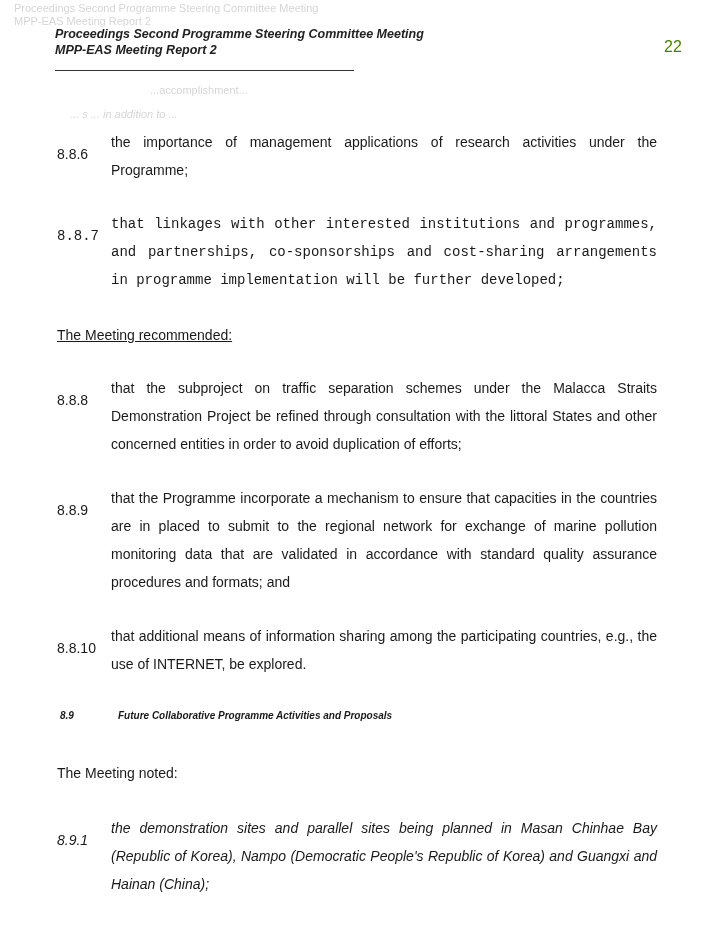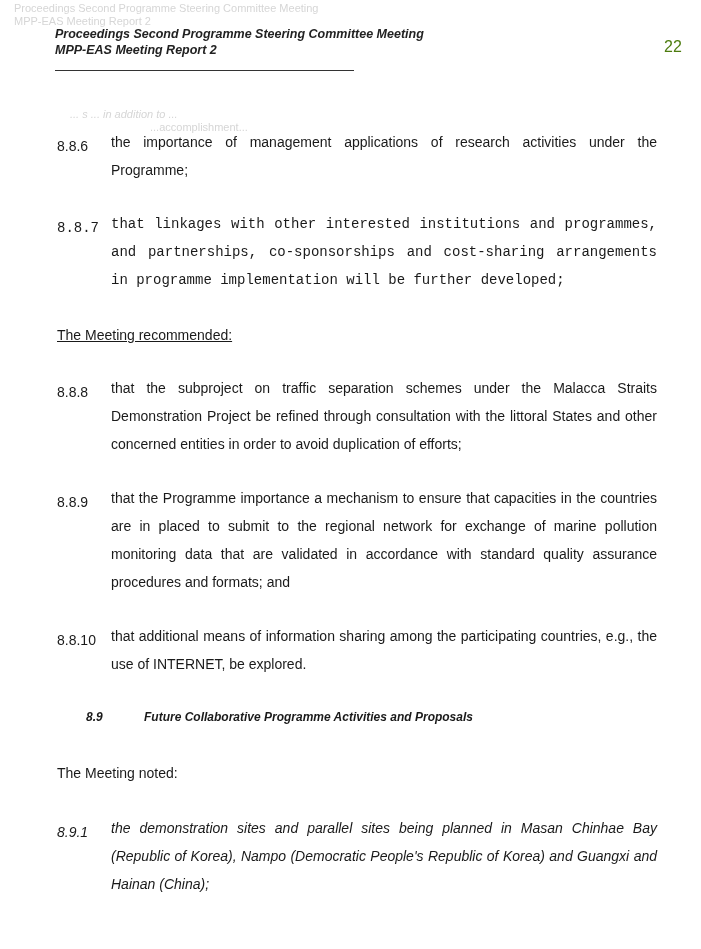--- a/index.html
+++ b/index.html
@@ -42,49 +42,48 @@
   }
   .item {
     position: absolute;
     left: 55px;
     width: 602px;
     font-size: 14px;
     line-height: 28px;
   }
   .item .num {
     position: absolute;
-    left: 2px; top: 4px;
+    left: 2px; top: 12px;
   }
   .item .txt {
     margin-left: 56px;
     text-align: justify;
   }
   .para {
     position: absolute;
     left: 57px;
     font-size: 14px;
     white-space: nowrap;
   }
   .section {
     position: absolute;
     left: 60px;
-    font-size: 12px;
+    font-size: 10px;
     font-weight: bold;
     font-style: italic;
     white-space: nowrap;
-    margin-left: 26px;
   }
   .section .title { position: absolute; left: 58px; top: 0; }
 </style>
 </head>
 <body>
 
 <div class="bleed" style="left:14px;top:2px;">Proceedings Second Programme Steering Committee Meeting</div>
 <div class="bleed" style="left:14px;top:15px;">MPP-EAS Meeting Report 2</div>
-<div class="bleed" style="left:150px;top:84px;margin-top:37px;">...accomplishment...</div>
+<div class="bleed" style="left:150px;top:84px;">...accomplishment...</div>
 <div class="bleed" style="left:70px;top:108px;font-style:italic;">... s ... in addition to ...</div>
 
 <div class="hdr" style="top:27px;">Proceedings Second Programme Steering Committee Meeting</div>
 <div class="hdr" style="top:43px;">MPP-EAS Meeting Report 2</div>
 <div class="pagenum">22</div>
 <div class="rule"></div>
 
 <div class="item" style="top:128px;">
   <span class="num">8.8.6</span>
   <div class="txt">the importance of management applications of research activities under the Programme;</div>
@@ -97,21 +96,21 @@
 
 <div class="para" style="top:327px;text-decoration:underline;">The Meeting recommended:</div>
 
 <div class="item" style="top:374px;">
   <span class="num">8.8.8</span>
   <div class="txt">that the subproject on traffic separation schemes under the Malacca Straits Demonstration Project be refined through consultation with the littoral States and other concerned entities in order to avoid duplication of efforts;</div>
 </div>
 
 <div class="item" style="top:484px;">
   <span class="num">8.8.9</span>
-  <div class="txt">that the Programme importance a mechanism to ensure that capacities in the countries are in placed to submit to the regional network for exchange of marine pollution monitoring data that are validated in accordance with standard quality assurance procedures and formats; and</div>
+  <div class="txt">that the Programme incorporate a mechanism to ensure that capacities in the countries are in placed to submit to the regional network for exchange of marine pollution monitoring data that are validated in accordance with standard quality assurance procedures and formats; and</div>
 </div>
 
 <div class="item" style="top:622px;">
   <span class="num">8.8.10</span>
   <div class="txt">that additional means of information sharing among the participating countries, e.g., the use of INTERNET, be explored.</div>
 </div>
 
 <div class="section" style="top:710px;">
   <span>8.9</span>
   <span class="title">Future Collaborative Programme Activities and Proposals</span>

